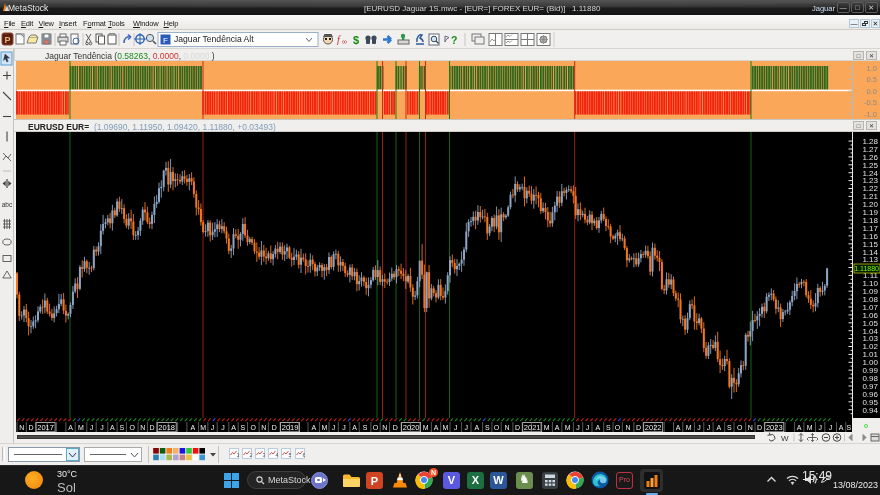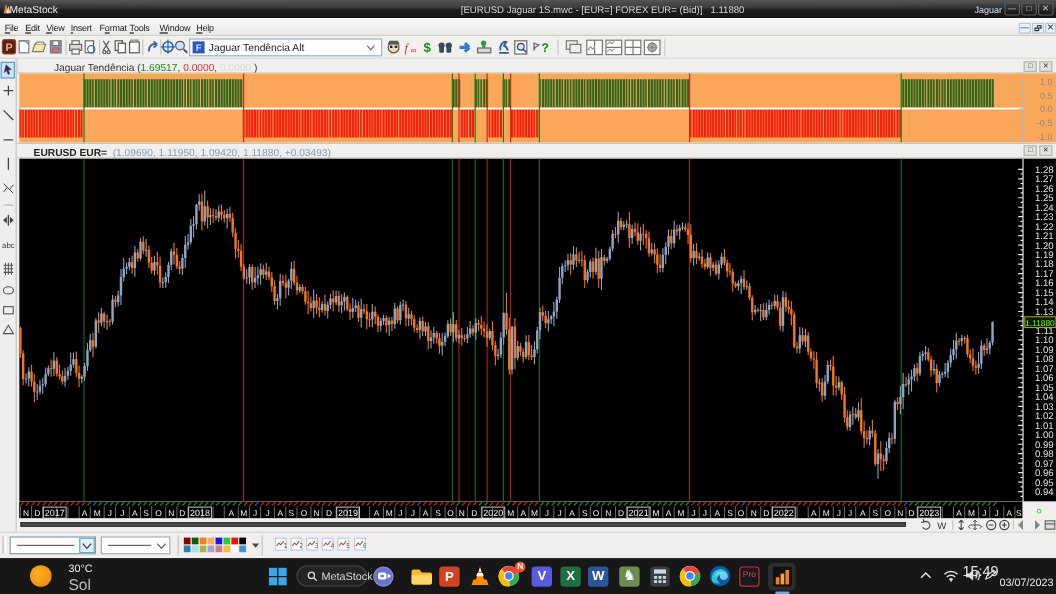--- a/index.html
+++ b/index.html
@@ -3,21 +3,21 @@
 *{margin:0;padding:0;box-sizing:border-box}
 html,body{width:880px;height:495px;overflow:hidden;font-family:"Liberation Sans",sans-serif;background:#f0efed;position:relative}
 .abs{position:absolute}
 </style></head><body>
 
 <div class="abs" style="left:0;top:0;width:880px;height:15px;background:linear-gradient(#4e4e4e,#333 45%,#1d1d1d 55%,#141414);"></div>
 <div class="abs" style="left:0;top:0;width:880px;height:7px;background:linear-gradient(#5a5a5a,#3c3c3c);opacity:.55;border-radius:0 0 50% 50%/0 0 100% 100%"></div>
 <div class="abs" style="left:2.5px;top:3px;width:0;height:0;border-left:2.5px solid transparent;border-right:2.5px solid transparent;border-bottom:8px solid #e8821e"></div>
 <div class="abs" style="left:4.5px;top:5px;width:0;height:0;border-left:2px solid transparent;border-right:2px solid transparent;border-bottom:6px solid #fff;opacity:.8"></div>
 <div class="abs" style="left:8px;top:3px;font-size:8.5px;color:#f0f0f0">MetaStock</div>
-<div class="abs" style="left:384px;top:4px;font-size:8px;color:#d5d5d5">[EURUSD Jaguar 1S.mwc - [EUR=] FOREX EUR= (Bid)] &nbsp;&nbsp;1.11880</div>
+<div class="abs" style="left:364px;top:4px;font-size:8px;color:#d5d5d5">[EURUSD Jaguar 1S.mwc - [EUR=] FOREX EUR= (Bid)] &nbsp;&nbsp;1.11880</div>
 <div class="abs" style="left:812px;top:3.5px;font-size:7.5px;color:#cfe3f5">Jaguar</div>
 <div class="abs" style="left:837px;top:2px;width:12.5px;height:11px;background:linear-gradient(#3e3e3e,#161616);border:1px solid #5e5e5e;border-radius:2px;color:#ccc;font-size:7px;text-align:center;line-height:9px">—</div>
 <div class="abs" style="left:851px;top:2px;width:12.5px;height:11px;background:linear-gradient(#3e3e3e,#161616);border:1px solid #5e5e5e;border-radius:2px;color:#ccc;font-size:7px;text-align:center;line-height:10px">□</div>
 <div class="abs" style="left:865px;top:2px;width:12.5px;height:11px;background:linear-gradient(#3e3e3e,#161616);border:1px solid #5e5e5e;border-radius:2px;color:#ccc;font-size:7px;text-align:center;line-height:10px">✕</div>
 
 <div class="abs" style="left:0;top:15px;width:880px;height:15px;background:linear-gradient(#fafafa,#ebe9e6);border-bottom:1px solid #d0cdc8"></div>
 <div class="abs" style="top:18.5px;font-size:7.5px;color:#1a1a1a;letter-spacing:-.2px">
 <span class="abs" style="left:4px"><u>F</u>ile</span>
     <span class="abs" style="left:21px"><u>E</u>dit</span>
     <span class="abs" style="left:38.5px"><u>V</u>iew</span>
@@ -142,21 +142,21 @@
  <text x="7" y="158" font-size="6.5" fill="#333" text-anchor="middle" font-family="Liberation Sans">abc</text>
  <g stroke="#555" stroke-width=".9" fill="none">
   <path d="M3 172h8M3 175h8M3 178h8M4.5 170v10M7 170v10M9.5 170v10"></path>
   <ellipse cx="7" cy="193" rx="4.2" ry="3"></ellipse>
   <rect x="3" y="206.5" width="8" height="6"></rect>
   <path d="M7 222l4.2 7H2.8z"></path>
  </g>
 </svg>
 
 <div class="abs" style="left:14px;top:49px;width:866px;height:12px;background:#f0efed;border-bottom:1px solid #d8d5d0;border-left:1px solid #d8d5d0"></div>
-<div class="abs" style="left:45px;top:50.5px;font-size:8.5px;color:#333">Jaguar Tendência (<span style="color:#1a8a1a">1.69517</span>, <span style="color:#d03030">0.0000</span>, <span style="color:#d8d8d8">0.0000</span> )</div>
+<div class="abs" style="left:45px;top:50.5px;font-size:8.5px;color:#333">Jaguar Tendência (<span style="color:#1a8a1a">0.58263</span>, <span style="color:#d03030">0.0000</span>, <span style="color:#d8d8d8">0.0000</span> )</div>
 <div class="abs" style="left:853px;top:50.5px;width:11px;height:9px;background:#e4e2de;border:1px solid #b8b5b0;font-size:6px;color:#333;text-align:center;line-height:8px">□</div>
 <div class="abs" style="left:866px;top:50.5px;width:11px;height:9px;background:#e4e2de;border:1px solid #b8b5b0;font-size:6px;color:#333;text-align:center;line-height:8px">✕</div>
 
 <svg class="abs" style="left:16px;top:61px" width="864" height="58">
  <rect x="0" y="0" width="864" height="58" fill="#faa75a"></rect>
  <g transform="translate(-16,0)">
       <rect x="16.05" y="30" width="1.9" height="23.6" fill="#f5200e"></rect>
       <rect x="18.38" y="30" width="1.5" height="23.6" fill="#f5200e"></rect>
       <rect x="20.71" y="30" width="1.9" height="23.6" fill="#f5200e"></rect>
       <rect x="23.03" y="30" width="1.9" height="23.6" fill="#f5200e"></rect>
@@ -1889,12 +1889,12 @@
     <circle cx="6.5" cy="9.8" r=".9" fill="#ddd"></circle>
   </svg>
 <svg class="abs" style="left:804px;top:474px" width="13" height="11">
     <path d="M1 4h2.5L7 1v9L3.5 7H1z" fill="#ddd"></path>
     <path d="M9 3a4.2 4.2 0 0 1 0 5M10.8 1.6a6.6 6.6 0 0 1 0 7.8" fill="none" stroke="#ddd" stroke-width="1.1"></path>
   </svg>
 <svg class="abs" style="left:820px;top:474px" width="12" height="10">
     <path d="M1.5 8.5l1-2.8 5.5-4.5 1.8 1.8-5.5 4.5z" fill="none" stroke="#ddd" stroke-width="1"></path>
   </svg>
 <div class="abs" style="left:802px;top:468.5px;width:72px;text-align:left;font-size:12px;color:#e8e8e8">15:49</div>
-<div class="abs" style="left:806px;top:479.5px;width:72px;text-align:right;font-size:9px;color:#e8e8e8">03/07/2023</div>
+<div class="abs" style="left:806px;top:479.5px;width:72px;text-align:right;font-size:9px;color:#e8e8e8">13/08/2023</div>
 </body></html>

